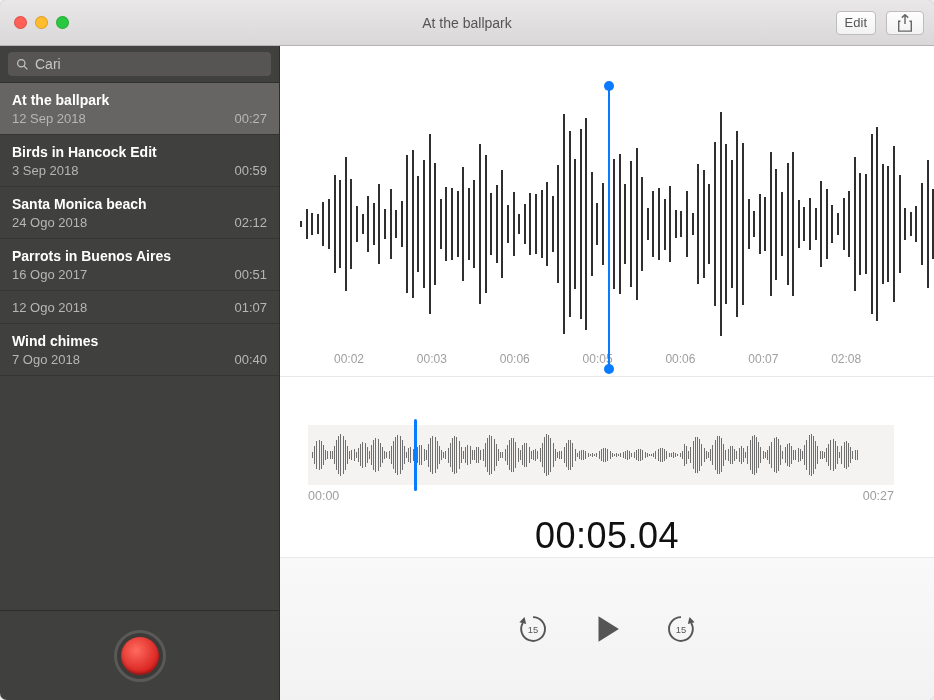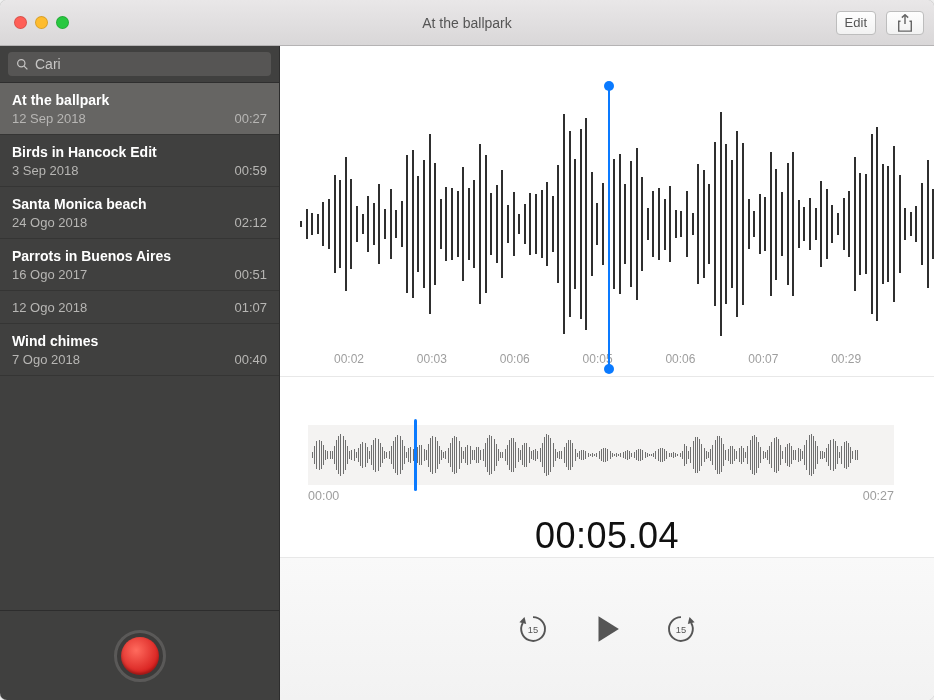--- a/index.html
+++ b/index.html
@@ -447,21 +447,21 @@
           </div>
         <div class="playhead"></div>
       </div>
       <div class="ruler" id="ruler">
           <span>00:02</span>
           <span>00:03</span>
           <span>00:06</span>
           <span>00:05</span>
           <span>00:06</span>
           <span>00:07</span>
-          <span>00:29</span>
+          <span>02:08</span>
         </div>
 
       <div class="overview">
         <div class="overview-wave">
           <div class="overview-bars" id="wave-overview">
               <div class="obar" style="height: 6px;"></div>
               <div class="obar" style="height: 18.497px;"></div>
               <div class="obar" style="height: 27.4042px;"></div>
               <div class="obar" style="height: 30.3726px;"></div>
               <div class="obar" style="height: 27.1022px;"></div>

